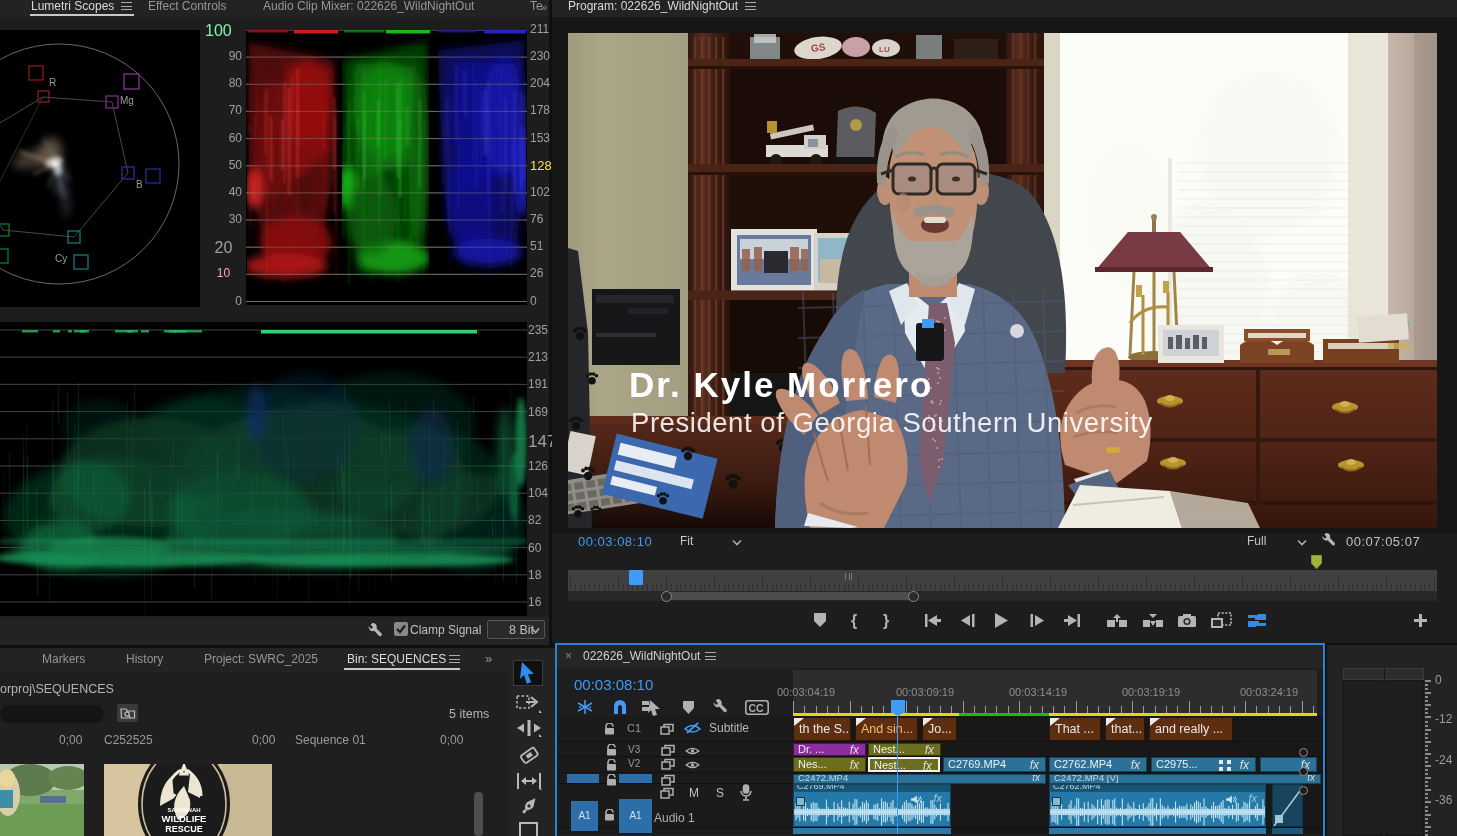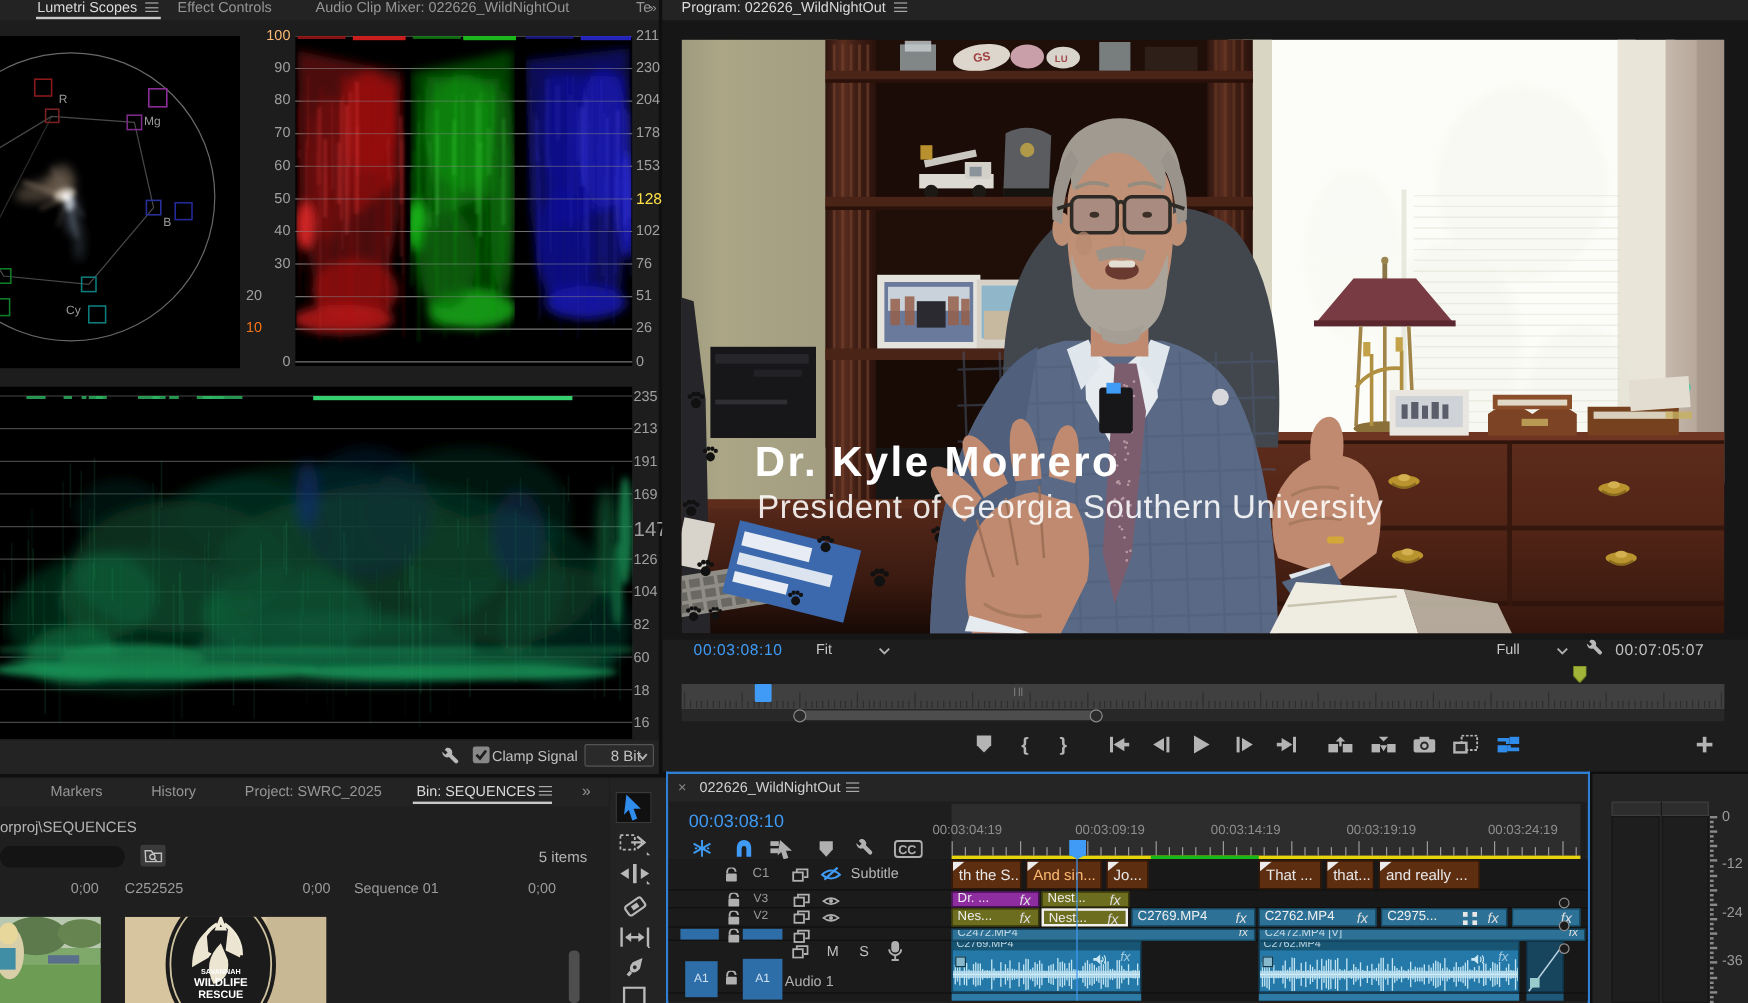--- a/index.html
+++ b/index.html
@@ -70,39 +70,39 @@
 <line x1="56" y1="134" x2="64" y2="168" stroke="#5a6470" stroke-width="2" opacity="0.75"></line>
 <line x1="56" y1="134" x2="70" y2="150" stroke="#566070" stroke-width="1.6" opacity="0.6"></line>
 <line x1="56" y1="134" x2="48" y2="158" stroke="#6a6458" stroke-width="1.6" opacity="0.6"></line>
 </g>
 <g filter="url(#vb2)">
 <ellipse cx="54" cy="132" rx="9" ry="5" fill="#cfc5b8" opacity="0.9" transform="rotate(-15 54 132)"></ellipse>
 <ellipse cx="58" cy="139" rx="4" ry="7" fill="#c3c9d0" opacity="0.85"></ellipse>
 <circle cx="55" cy="134" r="3" fill="#fff"></circle>
 </g>
 </svg>
-<div class="abs" style="left:205px;top:22px;width:37px;text-align:right;font-size:12px;color:#fdba74">100</div>
+<div class="abs" style="left:205px;top:22px;width:37px;font-size:16px;color:#86efac">100</div>
       <div class="abs" style="left:530px;top:22px;font-size:12px;color:#a0a0a0">211</div>
       <div class="abs" style="left:205px;top:49px;width:37px;text-align:right;font-size:12px;color:#a0a0a0">90</div>
       <div class="abs" style="left:530px;top:49px;font-size:12px;color:#a0a0a0">230</div>
       <div class="abs" style="left:205px;top:76px;width:37px;text-align:right;font-size:12px;color:#a0a0a0">80</div>
       <div class="abs" style="left:530px;top:76px;font-size:12px;color:#a0a0a0">204</div>
       <div class="abs" style="left:205px;top:103px;width:37px;text-align:right;font-size:12px;color:#a0a0a0">70</div>
       <div class="abs" style="left:530px;top:103px;font-size:12px;color:#a0a0a0">178</div>
       <div class="abs" style="left:205px;top:131px;width:37px;text-align:right;font-size:12px;color:#a0a0a0">60</div>
       <div class="abs" style="left:530px;top:131px;font-size:12px;color:#a0a0a0">153</div>
       <div class="abs" style="left:205px;top:158px;width:37px;text-align:right;font-size:12px;color:#a0a0a0">50</div>
       <div class="abs" style="left:530px;top:158px;font-size:13px;color:#fde047">128</div>
       <div class="abs" style="left:205px;top:185px;width:37px;text-align:right;font-size:12px;color:#a0a0a0">40</div>
       <div class="abs" style="left:530px;top:185px;font-size:12px;color:#a0a0a0">102</div>
       <div class="abs" style="left:205px;top:212px;width:37px;text-align:right;font-size:12px;color:#a0a0a0">30</div>
       <div class="abs" style="left:530px;top:212px;font-size:12px;color:#a0a0a0">76</div>
-      <div class="abs" style="left:205px;top:239px;width:37px;text-align:left;font-size:12px;color:#a0a0a0">20</div>
+      <div class="abs" style="left:205px;top:239px;width:37px;text-align:center;font-size:16px;color:#a0a0a0">20</div>
       <div class="abs" style="left:530px;top:239px;font-size:12px;color:#a0a0a0">51</div>
-      <div class="abs" style="left:205px;top:266px;width:37px;text-align:left;font-size:12px;color:#f97316">10</div>
+      <div class="abs" style="left:205px;top:266px;width:37px;text-align:center;font-size:12px;color:#fca5a5">10</div>
       <div class="abs" style="left:530px;top:266px;font-size:12px;color:#a0a0a0">26</div>
       <div class="abs" style="left:205px;top:294px;width:37px;text-align:right;font-size:12px;color:#a0a0a0">0</div>
       <div class="abs" style="left:530px;top:294px;font-size:12px;color:#a0a0a0">0</div>
 <svg class="abs" style="left:246px;top:30px" width="281" height="275" viewBox="0 0 281 275">
 <rect width="281" height="275" fill="#000"></rect>
 <g stroke="#5a5a5a" stroke-width="1">
 <line x1="0" y1="0.0" x2="281" y2="0.0"></line>
 <line x1="0" y1="27.1" x2="281" y2="27.1"></line>
 <line x1="0" y1="54.3" x2="281" y2="54.3"></line>
 <line x1="0" y1="81.4" x2="281" y2="81.4"></line>

